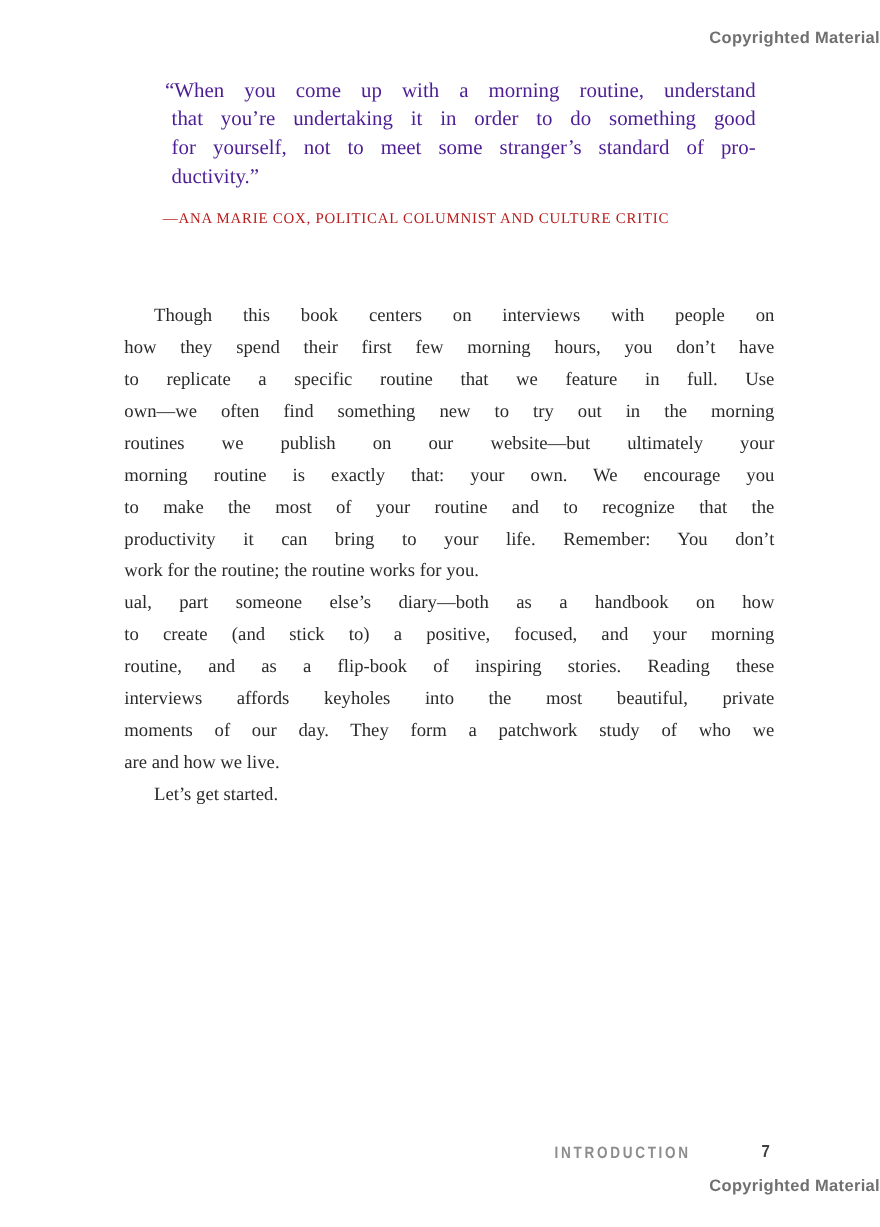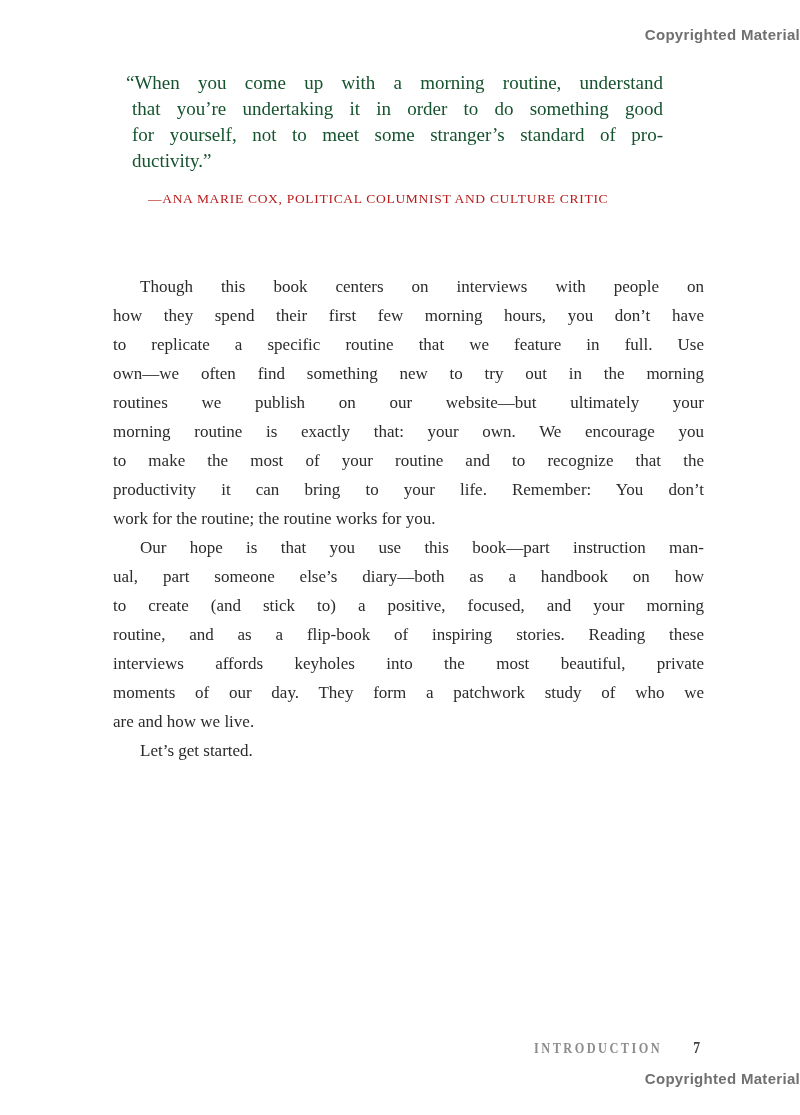--- a/index.html
+++ b/index.html
@@ -27,26 +27,26 @@
     font-size: 15px;
     letter-spacing: 0.3px;
     color: #707070;
   }
   .notice-top { top: 26px; }
   .notice-bottom { top: 1070px; }
 
   
   .epigraph-quote {
     position: absolute;
-    left: 132px;
+    left: 156px;
     top: 70px;
     width: 531px;
     font-size: 19px;
     line-height: 26px;
-    color: #14532d;
+    color: #4c1d95;
   }
   .epigraph-quote .jline.first { text-indent: -6px; }
 
   .epigraph-attribution {
     position: absolute;
     left: 148px;
     top: 191px;
     font-size: 13.5px;
     letter-spacing: 0.7px;
     color: #b91c1c;
@@ -72,22 +72,22 @@
   }
   .jline.last { text-align-last: left; }
 
   
   .page-footer {
     position: absolute;
     top: 1039px;
     right: 100px;
     display: flex;
     align-items: center;
-    gap: 30px;
-    font-family: Liberation Serif, serif;
+    gap: 63px;
+    font-family: Liberation Sans, sans-serif;
     font-weight: bold;
   }
   .running-head {
     font-size: 15px;
     letter-spacing: 3px;
     color: #8c8c8c;
     transform: scaleX(0.82);
     transform-origin: 100% 50%;
     white-space: nowrap;
   }
@@ -120,21 +120,20 @@
         <div class="jline">how they spend their first few morning hours, you don’t have</div>
         <div class="jline">to replicate a specific routine that we feature in full. Use</div>
         <div class="jline">own—we often find something new to try out in the morning</div>
         <div class="jline">routines we publish on our website—but ultimately your</div>
         <div class="jline">morning routine is exactly that: your own. We encourage you</div>
         <div class="jline">to make the most of your routine and to recognize that the</div>
         <div class="jline">productivity it can bring to your life. Remember: You don’t</div>
         <div class="jline last">work for the routine; the routine works for you.</div>
       </div>
     <div class="para">
-        <div class="jline first">Our hope is that you use this book—part instruction man-</div>
         <div class="jline">ual, part someone else’s diary—both as a handbook on how</div>
         <div class="jline">to create (and stick to) a positive, focused, and your morning</div>
         <div class="jline">routine, and as a flip-book of inspiring stories. Reading these</div>
         <div class="jline">interviews affords keyholes into the most beautiful, private</div>
         <div class="jline">moments of our day. They form a patchwork study of who we</div>
         <div class="jline last">are and how we live.</div>
       </div>
     <div class="para">
         <div class="jline first last">Let’s get started.</div>
       </div>

